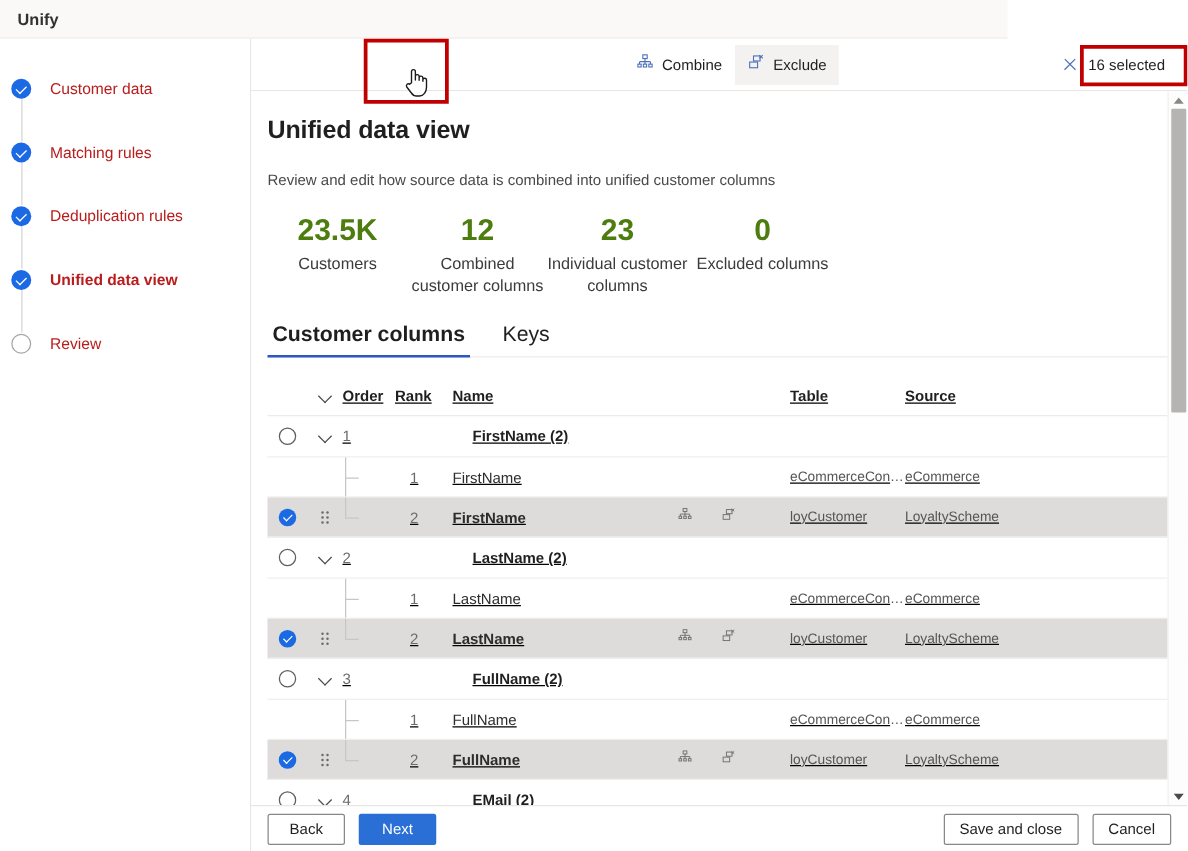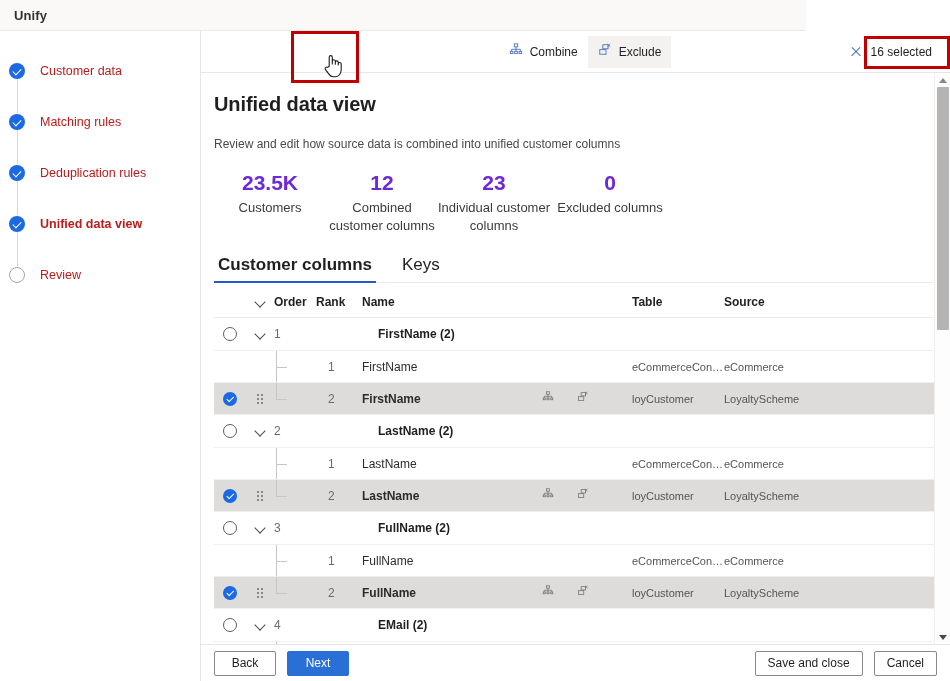--- a/index.html
+++ b/index.html
@@ -80,36 +80,36 @@
   .content {
     position:absolute; top:73px; left:201px; width:749px; height:571px;
     background:#fff; overflow:hidden;
   }
   .pad { padding:20px 0 0 13px; }
   .page-title { font-size:20px; color:#1f1f1f; font-weight:600; letter-spacing:-.1px; }
   .page-sub { font-size:12px; color:#494949; margin-top:21px; }
 
   .kpis { display:flex; margin-top:21px; padding-right:20px; }
   .kpi { text-align:center; }
-  .kpi .num { font-size:21px; color:#6d28d9; font-weight:600; line-height:1.05; }
+  .kpi .num { font-size:24px; color:#4d7c0f; font-weight:600; line-height:1.05; }
   .kpi .cap { font-size:13px; color:#3b3b3b; margin-top:5px; line-height:1.35; }
   .kpi-0 { width:112px; }
   .kpi-1 { width:112px; }
   .kpi-2 { width:112px; }
   .kpi-3 { width:120px; }
 
   .tabs { display:flex; gap:22px; margin-top:14px; border-bottom:1px solid #edebe9; padding-right:13px; }
   .tab { font-size:17px; color:#1f1f1f; padding:7px 4px 7px 4px; cursor:pointer; position:relative; }
   .tab.active { font-weight:600; }
   .tab.active::after {
     content:""; position:absolute; left:0; right:0; bottom:-1px; height:2px; background:#2a56c6;
   }
 
   
-  .grid { margin-top:4px; width:736px; }
+  .grid { margin-top:16px; width:736px;text-decoration:underline; }
   .hrow {
     display:flex; align-items:center; height:31px;
     font-size:12px; color:#1f1f1f; font-weight:600; border-bottom:1px solid #edebe9;
   }
   .grow {
     display:flex; align-items:center; height:32px;
     font-size:12px; color:#1f1f1f; border-bottom:1px solid #f0efee; position:relative;
   }
   .grow.sel { background:#dedcda; }
   .grow.group { height:33px; }

